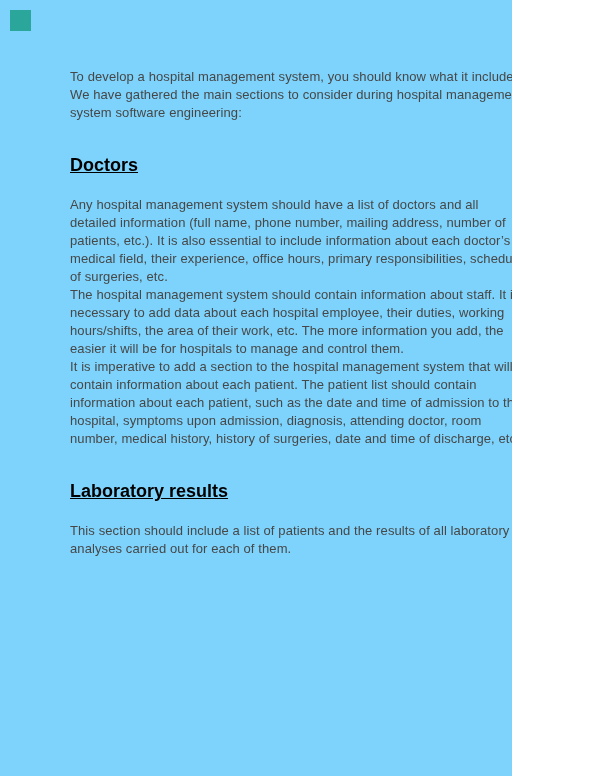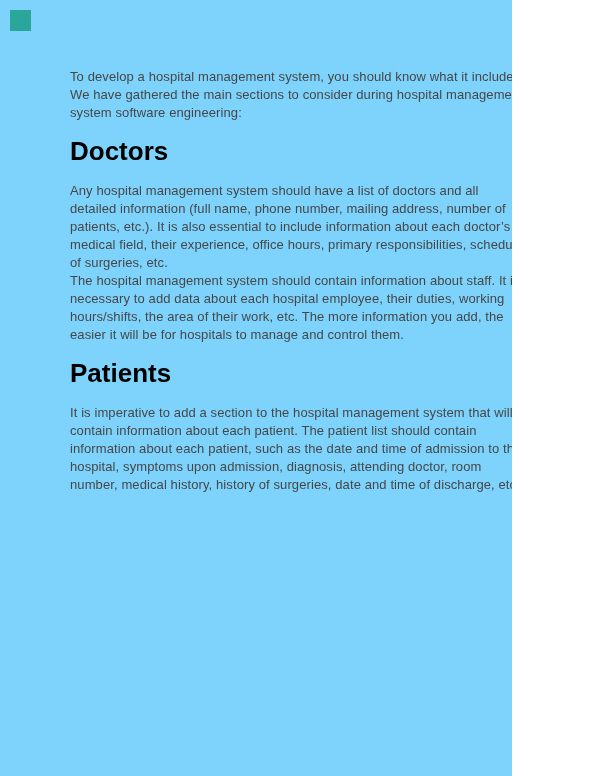--- a/index.html
+++ b/index.html
@@ -33,25 +33,26 @@
   }
   .body-par {
     margin: 0;
     font-size: 13px;
     line-height: 18px;
     color: #474747;
     white-space: pre-line;
     letter-spacing: 0.1px;
   }
   h2.section-heading {
-    margin: 16px 0 18px 0;
-    font-size: 26px;
+    margin: 30px 0 18px 0;
+    font-size: 18px;
     line-height: 26px;
     font-weight: 700;
     color: #000000;
+    text-decoration: underline;
   }
 </style>
 </head>
 <body>
 
 <div class="page">
 
   <div class="corner-marker"></div>
 
   <div class="content">
@@ -70,26 +71,28 @@
     </section>
 
     <section>
       <p class="body-par">The hospital management system should contain information about staff. It is
 necessary to add data about each hospital employee, their duties, working
 hours/shifts, the area of their work, etc. The more information you add, the
 easier it will be for hospitals to manage and control them.</p>
     </section>
 
     <section>
-      <h2 class="section-heading">Patients</h2>
       <p class="body-par">It is imperative to add a section to the hospital management system that will
 contain information about each patient. The patient list should contain
 information about each patient, such as the date and time of admission to the
 hospital, symptoms upon admission, diagnosis, attending doctor, room
 number, medical history, history of surgeries, date and time of discharge, etc.</p>
     </section>
 
     <section>
+      <h2 class="section-heading">Laboratory results</h2>
+      <p class="body-par">This section should include a list of patients and the results of all laboratory
+analyses carried out for each of them.</p>
     </section>
 
 
   </div>
 </div>
 
 </body></html>

